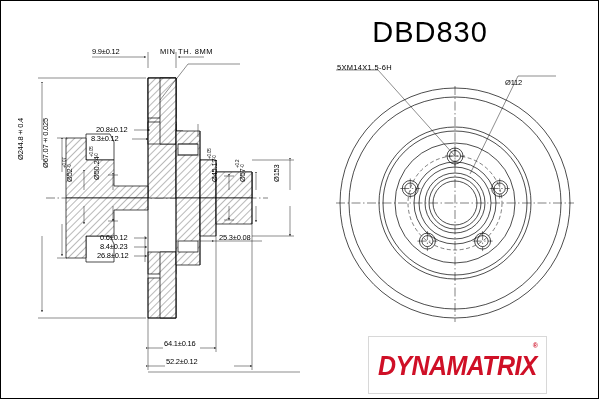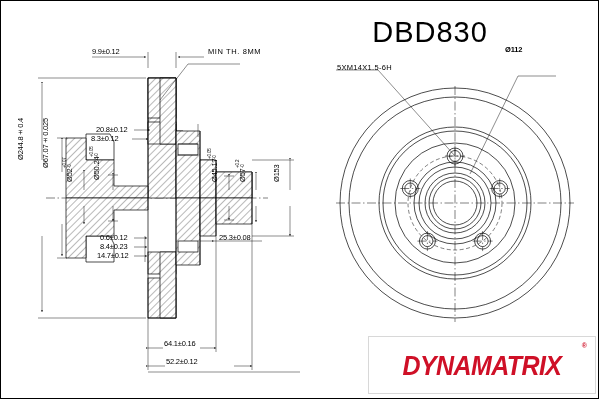--- a/index.html
+++ b/index.html
@@ -33,21 +33,21 @@
     position:absolute;font-family:"Liberation Sans", sans-serif;
     font-size:7.5px;color:#000;white-space:nowrap;letter-spacing:-0.2px;
     transform-origin:0 0;
   }
   .dim.v{writing-mode:vertical-rl;transform:rotate(180deg);}
   .tolstack{display:inline-block;vertical-align:middle;font-size:4.6px;line-height:1.02;text-align:left;}
   .tolstack span{display:block;}
 
   
   .logo{
-    position:absolute;left:368px;top:336px;width:228px;height:58px;
+    position:absolute;left:368px;top:336px;width:179px;height:58px;
     border:1px solid #d8d8d8;background:#fff;box-sizing:border-box;
     display:flex;flex-direction:column;
   }
   .logo-top{flex:1 1 auto;display:flex;align-items:center;justify-content:center;position:relative;}
   .logo-word{
     font-family:"Liberation Sans", sans-serif;font-weight:bold;font-style:italic;
     font-size:25px;color:#cf1027;letter-spacing:-0.6px;line-height:1;
     transform:scaleY(1.12);
   }
   .logo-reg{position:absolute;right:8px;top:5px;font-size:7px;color:#cf1027;font-weight:bold;}
@@ -303,61 +303,61 @@
 
       <g>
         <line class="ln-ext" x1="470" y1="174" x2="518" y2="76"></line>
         <line class="ln-ext" x1="518" y1="76" x2="556" y2="76"></line>
       </g>
     </g>
   </svg>
 
   <div class="dim" style="left:92px;top:47px;">9.9±0.12</div>
 
-  <div class="dim" style="left:160px;top:47px;letter-spacing:0.6px;margin-left:48px;">MIN TH. 8MM</div>
+  <div class="dim" style="left:160px;top:47px;letter-spacing:0.6px;">MIN TH. 8MM</div>
 
   <div class="dim" style="left:96px;top:125px;">20.8±0.12</div>
 
   <div class="dim" style="left:91px;top:134px;">8.3±0.12</div>
 
   <div class="dim v" style="left:25px;top:160px;">Ø244.8±0.4</div>
 
   <div class="dim v" style="left:50px;top:168px;">Ø67.07±0.025</div>
 
   <div class="dim v" style="left:74px;top:182px;">
     <span>Ø52</span><span class="tolstack"><span>+0.07</span><span>-0</span></span>
   </div>
 
   <div class="dim v" style="left:101px;top:180px;">
     <span>Ø50.24</span><span class="tolstack"><span>+0.05</span><span>-0</span></span>
   </div>
 
   <div class="dim" style="left:100px;top:233px;">0.6±0.12</div>
   <div class="dim" style="left:100px;top:242px;">8.4±0.23</div>
-  <div class="dim" style="left:97px;top:251px;">14.7±0.12</div>
+  <div class="dim" style="left:97px;top:251px;">26.8±0.12</div>
 
   <div class="dim v" style="left:219px;top:182px;">
     <span>Ø45.17</span><span class="tolstack"><span>+0.05</span><span>-0</span></span>
   </div>
 
   <div class="dim v" style="left:247px;top:182px;">
     <span>Ø57</span><span class="tolstack"><span>+0.2</span><span>-0</span></span>
   </div>
 
   <div class="dim v" style="left:281px;top:182px;">Ø153</div>
 
   <div class="dim" style="left:219px;top:233px;">25.3±0.08</div>
 
   <div class="dim" style="left:164px;top:339px;">64.1±0.16</div>
 
   <div class="dim" style="left:166px;top:357px;">52.2±0.12</div>
 
   <div class="dim" style="left:337px;top:63px;letter-spacing:0.3px;">5XM14X1.5-6H</div>
 
-  <div class="dim" style="left:505px;top:45px;font-weight:bold;">Ø112</div>
+  <div class="dim" style="left:505px;top:78px;">Ø112</div>
 
   <div class="logo">
     <div class="logo-top">
       <div class="logo-word">DYNAMATRIX</div>
       <div class="logo-reg">®</div>
     </div>
   </div>
 
 </div>
 

